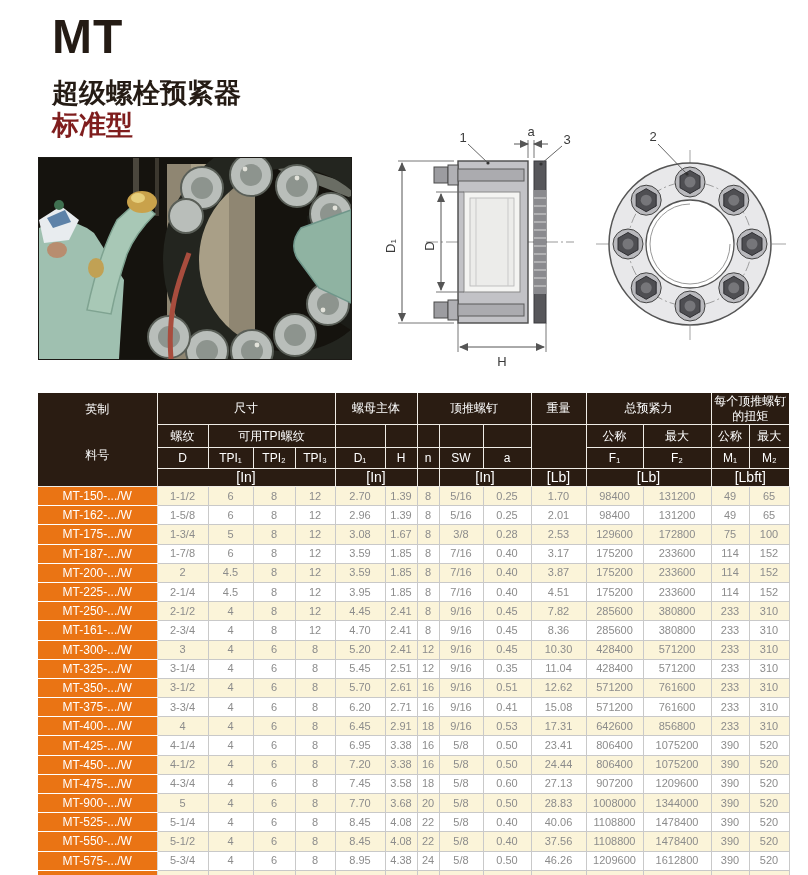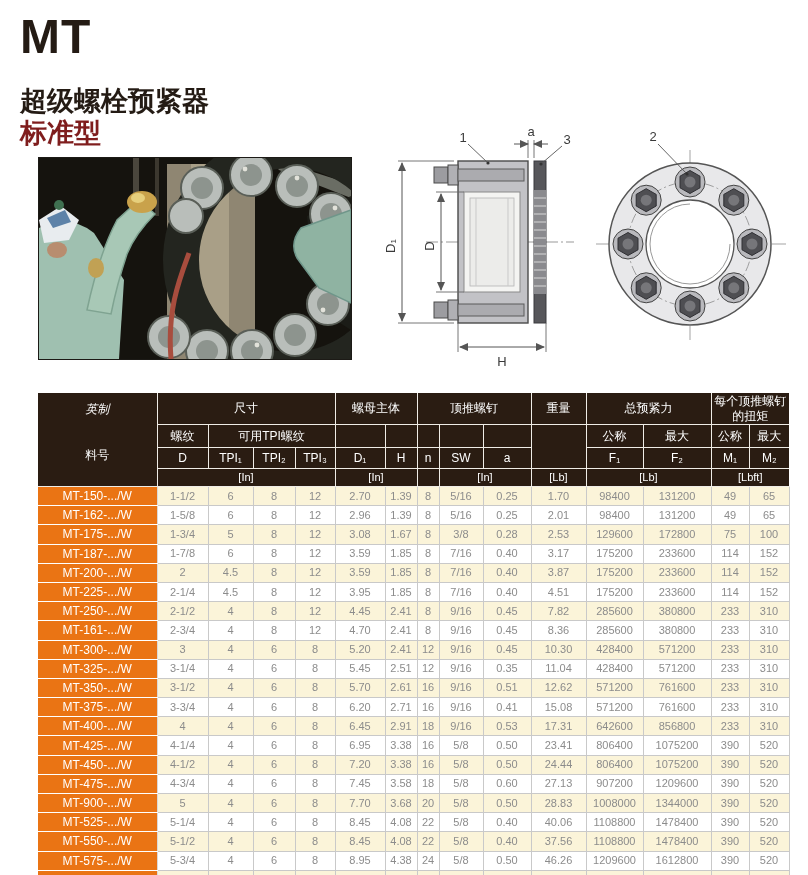--- a/index.html
+++ b/index.html
@@ -4,47 +4,47 @@
 <style>
   html,body{margin:0;padding:0;}
   body{
     width:808px;height:875px;position:relative;background:#ffffff;
     font-family:"Liberation Sans","DejaVu Sans",sans-serif;
     -webkit-font-smoothing:antialiased;
   }
   .abs{position:absolute;}
 
   
-  .title-block{left:20px;top:12px;}
+  .title-block{left:52px;top:12px;}
   .product-code{font-size:48px;font-weight:900;color:#241b14;line-height:1.05;letter-spacing:1px;}
-  .subtitle{font-size:27px;font-weight:700;color:#241b14;line-height:1.18;margin-top:24px;}
+  .subtitle{font-size:27px;font-weight:700;color:#241b14;line-height:1.18;margin-top:16px;}
   .subtitle2{font-size:27px;font-weight:700;color:#7f1d1d;line-height:1.18;}
 
   
   .photo{left:38px;top:157px;width:312px;height:201px;border:1px solid #1c1a16;box-sizing:content-box;overflow:hidden;background:#15130e;}
 
   
   .drawing-section{left:384px;top:124px;width:208px;height:248px;}
   .drawing-front{left:592px;top:124px;width:202px;height:224px;}
   .dwg text{fill:#3a3a3a;font-family:"Liberation Sans","DejaVu Sans",sans-serif;}
 
   
   .tbl-wrap{left:38px;top:393px;width:751px;padding-bottom:2px;border-bottom:3px solid #2a2723;}
   table{border-collapse:collapse;table-layout:fixed;width:751px;}
   thead th{
     background:#2a1c12;color:#fff;font-weight:400;font-size:12px;
     border-right:1px solid #efece6;border-bottom:1px solid #efece6;
     padding:0 1px;text-align:center;vertical-align:middle;line-height:1.2;
   }
   thead tr th:last-child{border-right:none;}
-  thead .nb{border-bottom:none;font-style:italic;}
+  thead .nb{border-bottom:none;}
   tr.r1 th{height:31px;}
   tr.r2 th{height:22px;text-align:center;}
   tr.r3 th{height:20px;}
-  tr.r4 th{height:17px;font-size:11px;}
+  tr.r4 th{height:17px;font-size:14px;}
   tbody td{
     height:18.2px;font-size:11px;color:#8c8c8c;text-align:center;vertical-align:middle;
     border-right:1px solid #c9c9c9;border-bottom:1px solid #c9c9c9;
     background:#ffffff;padding:0;white-space:nowrap;line-height:1;
   }
   tbody tr.odd td{background:#fbf4d9;}
   tbody td.part{
     background:#ea7414 !important;color:#ffffff;font-size:12px;
     border-bottom:1px solid #ffffff;border-right:1px solid #d9d9d9;
   }

